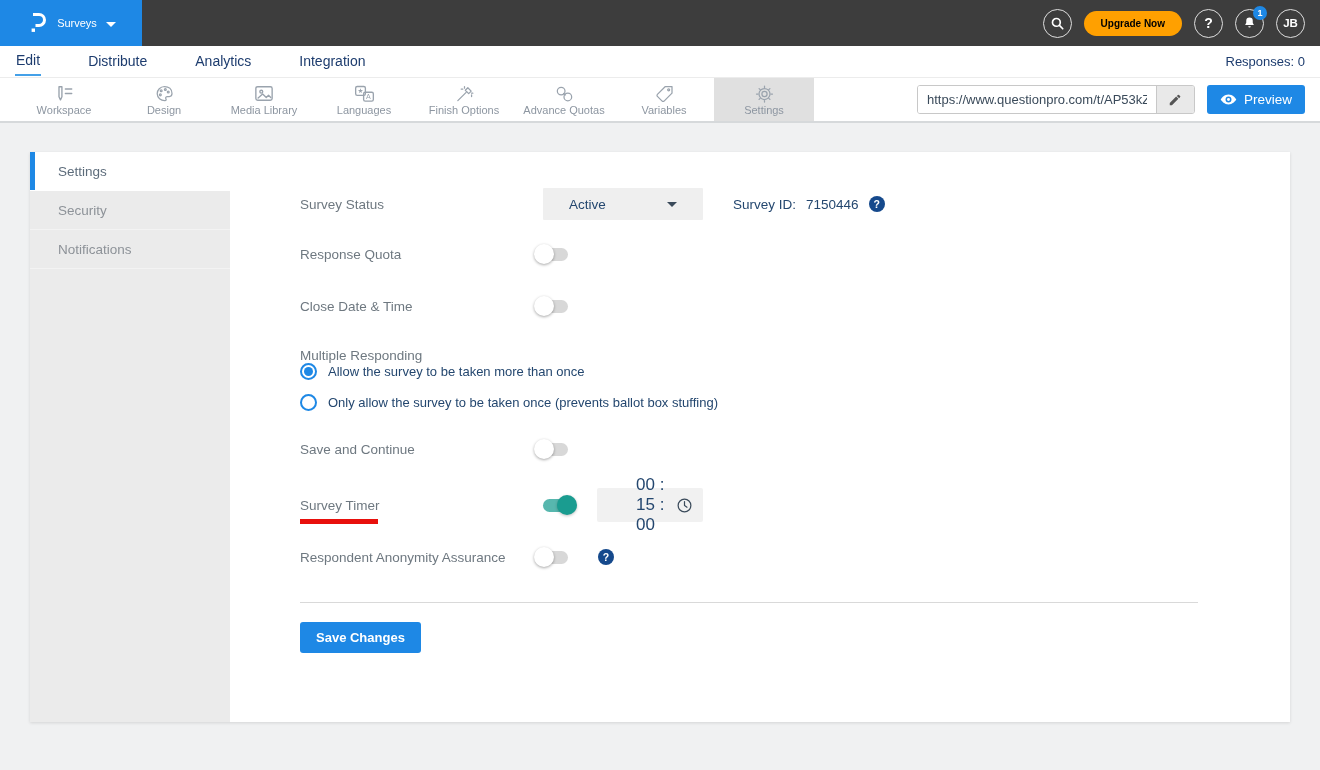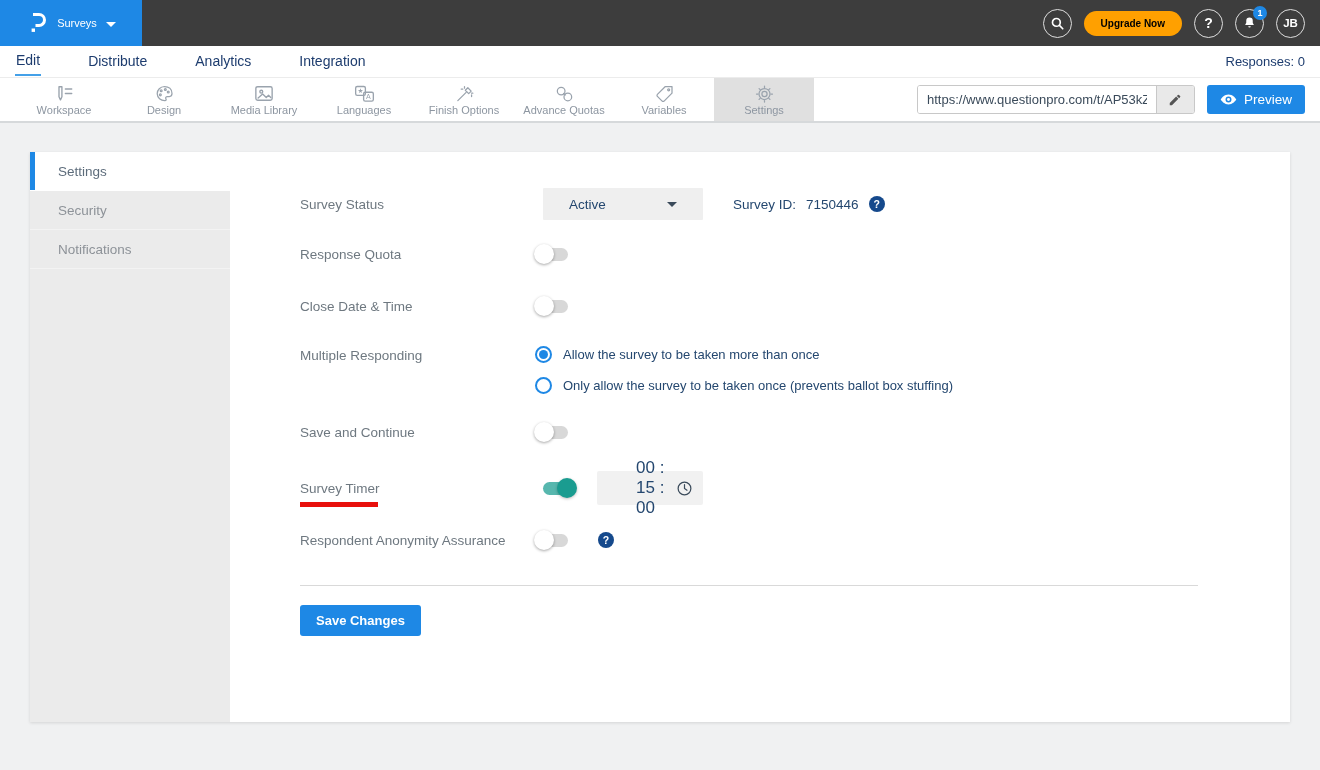--- a/index.html
+++ b/index.html
@@ -306,21 +306,21 @@
 
     
     <div class="row h24 mb28">
       <span class="row-label">Close Date &amp; Time</span>
       <div class="toggle">
           <span class="knob"></span>
         </div>
     </div>
 
     
-    <div class="row mb26" style="align-items:flex-start;">
+    <div class="row mb26" style="align-items:flex-start;flex-direction:column;">
       <span class="row-label" style="margin-top:2px;">Multiple Responding</span>
       <div class="radio-group">
         <div class="radio-line">
           <span class="radio checked"></span>
           <span class="radio-label">Allow the survey to be taken more than once</span>
         </div>
         <div class="radio-line">
           <span class="radio"></span>
           <span class="radio-label">Only allow the survey to be taken once (prevents ballot box stuffing)</span>
         </div>

